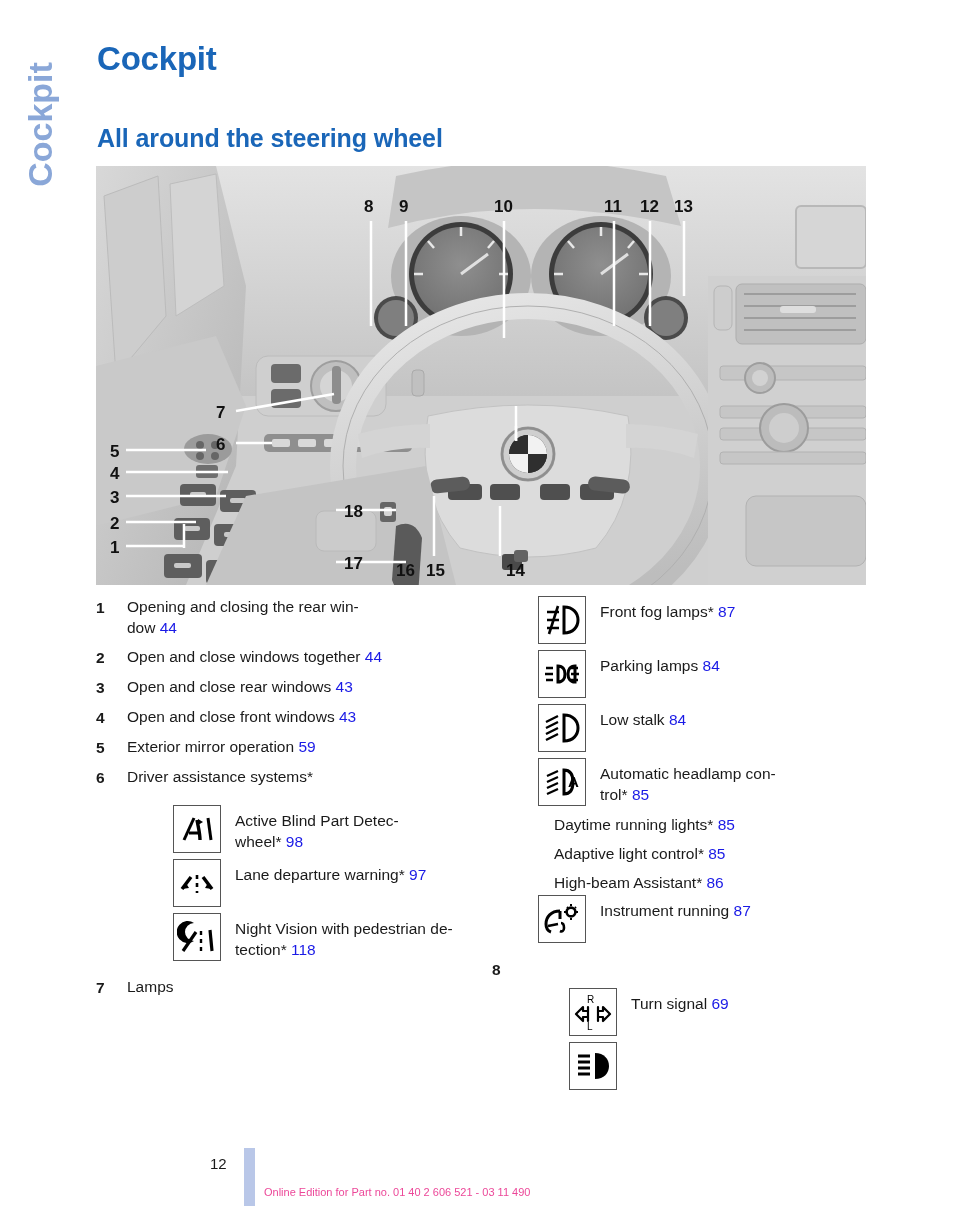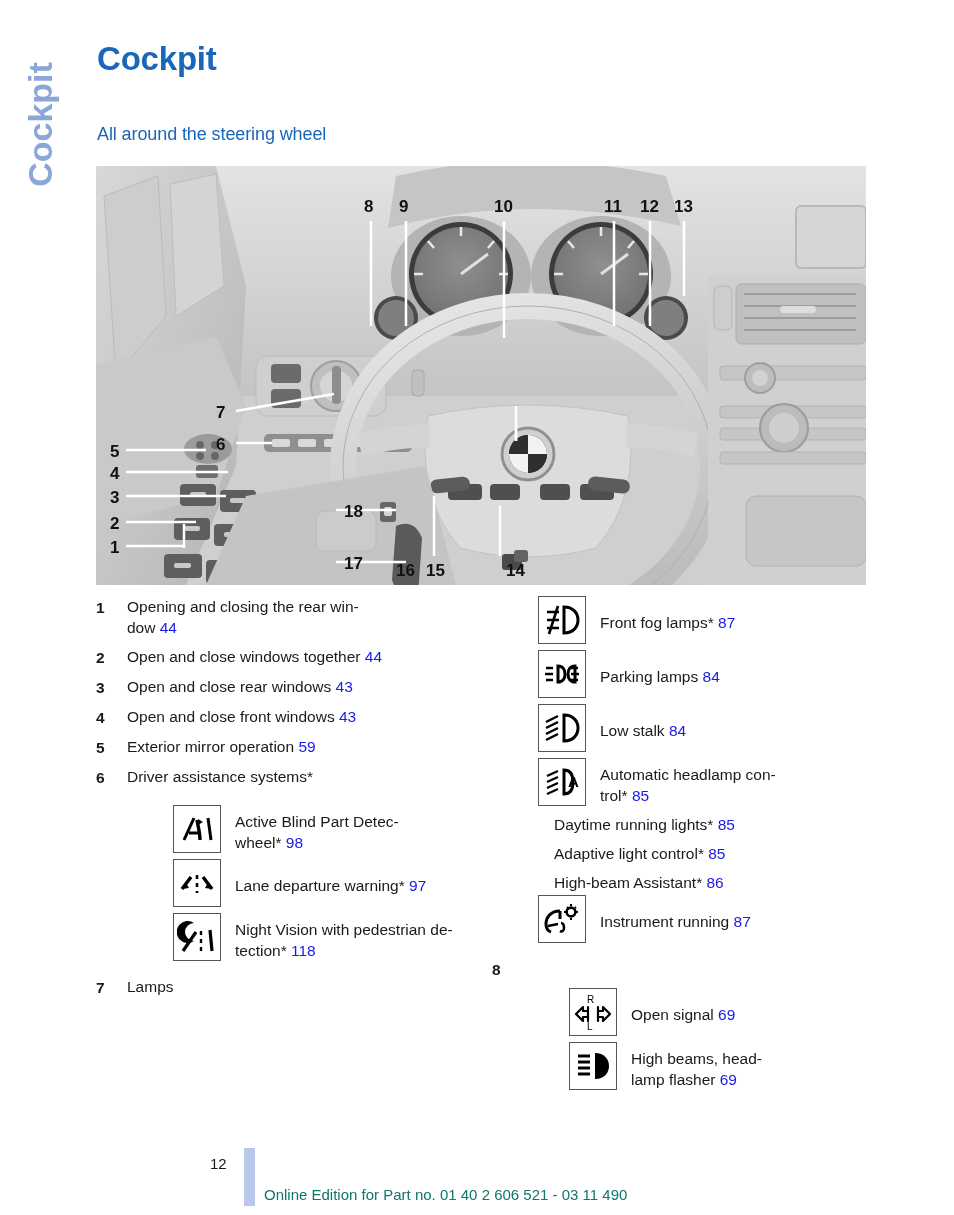--- a/index.html
+++ b/index.html
@@ -37,21 +37,21 @@
   .h1 {
     position: absolute;
     left: 97px; top: 40px;
     font-size: 33px; font-weight: bold;
     color: #1a66b8;
     letter-spacing: -0.2px;
   }
   .h2 {
     position: absolute;
     left: 97px; top: 124px;
-    font-size: 18px; font-weight: normal;
+    font-size: 25px; font-weight: bold;
     color: #1a66b8;
     letter-spacing: -0.1px;
   }
 
   
   .photo {
     position: absolute;
     left: 96px; top: 166px;
     width: 770px; height: 419px;
     overflow: hidden;
@@ -81,21 +81,21 @@
     font-size: 15.5px;
     text-align: left;
     padding-top: 1px;
   }
   .txt { flex: 1 1 auto; }
   .pg { color: #1a1ae6; }
 
   
   .symrow {
     display: flex;
-    align-items: center;
+    align-items: flex-start;
     margin-bottom: 6px;
     padding-left: 46px;
   }
   .symrow .indent { width: 31px; flex: 0 0 31px; }
   .sym {
     width: 48px; height: 48px;
     flex: 0 0 48px;
     border: 1px solid #555;
     background: #fff;
     display: flex;
@@ -128,22 +128,22 @@
   }
   .folio-bar {
     position: absolute;
     left: 244px; top: 1148px;
     width: 11px; height: 58px;
     background: #b9c7e8;
   }
   .footline {
     position: absolute;
     left: 264px; top: 1186px;
-    font-size: 15px;
-    color: #0f766e;
+    font-size: 11px;
+    color: #ec4899;
   }
 </style>
 </head>
 <body>
 
 <div class="side-tab">
   <span>Cockpit</span>
 </div>
 
 <div class="h1">Cockpit</div>
@@ -591,36 +591,31 @@
     <div class="indent"></div>
     <div class="sym">
       <svg width="40" height="40" viewBox="0 0 40 40">
         <text x="14" y="11" font-family="Liberation Sans, sans-serif" font-size="10" fill="#000">R</text>
         <text x="14" y="38" font-family="Liberation Sans, sans-serif" font-size="10" fill="#000">L</text>
         <path d="M15,15 L15,19 L10,19 L10,15 L3,22 L10,29 L10,25 L15,25 L15,29 Z" fill="none" stroke="#000" stroke-width="2.2" stroke-linejoin="round"></path>
         <path d="M25,15 L25,19 L30,19 L30,15 L37,22 L30,29 L30,25 L25,25 L25,29 Z" fill="none" stroke="#000" stroke-width="2.2" stroke-linejoin="round"></path>
       </svg>
     </div>
     <div class="symtxt">
-      <span>Open signal</span>
+      <span>Turn signal</span>
       <span class="pg">69</span>
     </div>
   </div>
 
   <div class="symrow">
     <div class="indent"></div>
     <div class="sym">
       <svg width="40" height="40" viewBox="0 0 40 40">
         <path d="M22,7 C31,7 36,13 36,20 C36,27 31,33 22,33 Z" fill="#000"></path>
         <path d="M5,10 L17,10 M5,16 L17,16 M5,22 L17,22 M5,28 L17,28" stroke="#000" stroke-width="3"></path>
       </svg>
-    </div>
-    <div class="symtxt">
-      <span>High beams, head-</span><br>
-      <span>lamp flasher</span>
-      <span class="pg">69</span>
     </div>
   </div>
 </div>
 
 <div class="folio">12</div>
 <div class="folio-bar"></div>
 <div class="footline">Online Edition for Part no. 01 40 2 606 521 - 03 11 490</div>
 
 </body></html>

